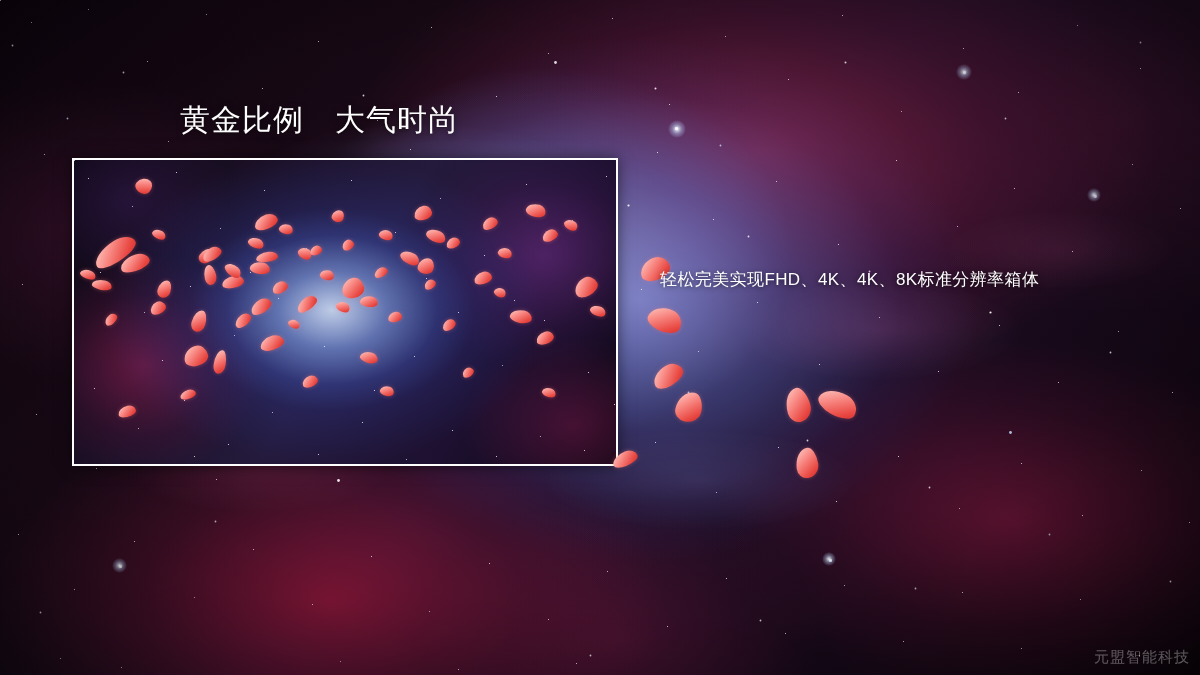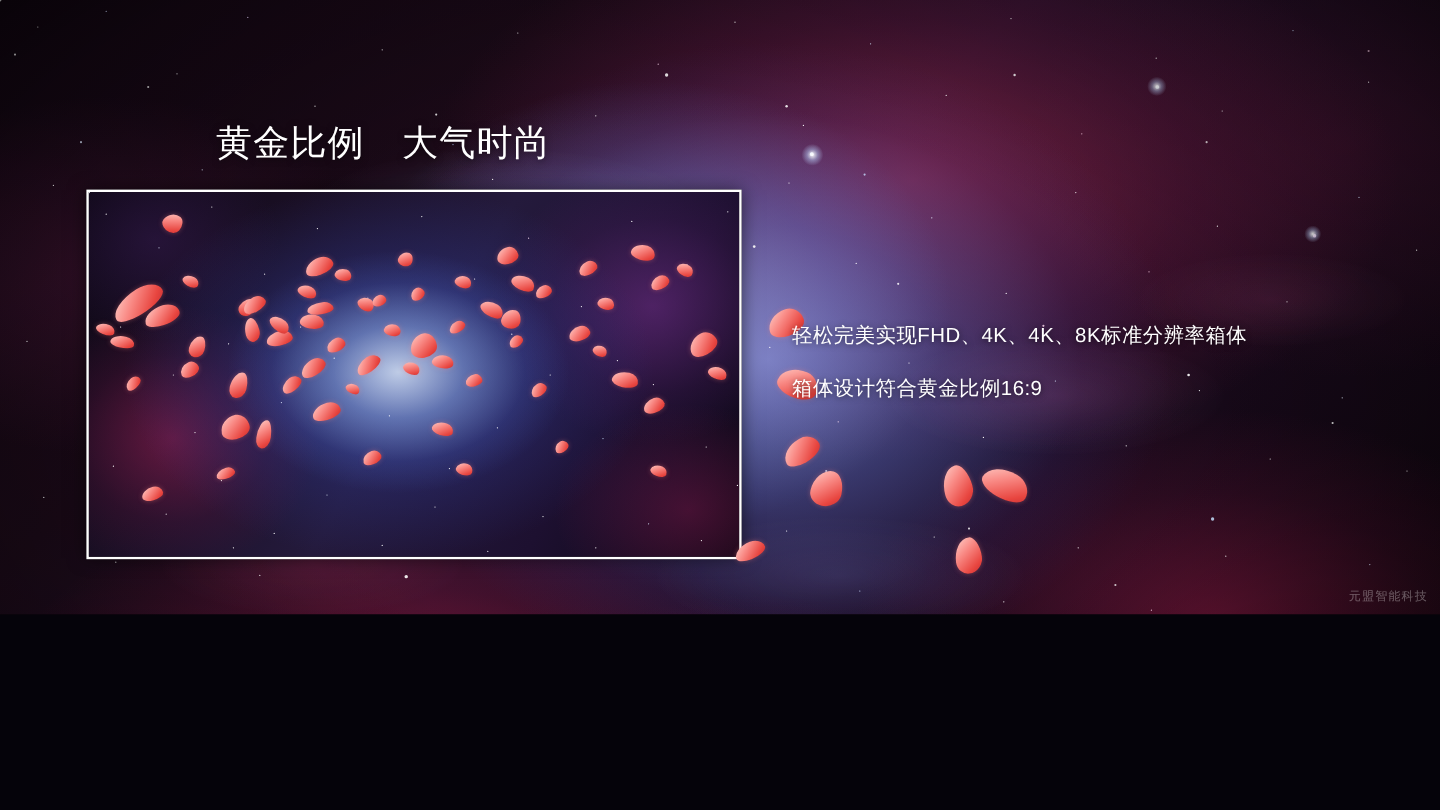--- a/index.html
+++ b/index.html
@@ -5,21 +5,21 @@
 <style>
   * { margin:0; padding:0; box-sizing:border-box; }
   html, body {
     width:1200px; height:675px; overflow:hidden;
     background:#05030a;
     font-family:"Liberation Sans", "DejaVu Sans", sans-serif;
   }
 
   #slide {
     position:relative;
-    width:1200px; height:512px;
+    width:1200px; height:675px;
     overflow:hidden;
     background-color:#0a0409;
     padding-left:12px;
   }
 
   
   .bg-layer { position:absolute; inset:0; pointer-events:none; }
 
   #bg-base {
     background:
@@ -183,21 +183,21 @@
   }
   #body-copy .line {
     font-size:17px; line-height:44px; color:#ffffff;
     white-space:nowrap; letter-spacing:0.4px;
     text-shadow:0 1px 5px rgba(0,0,0,0.6);
   }
 
   
   #watermark {
     position:absolute; right:10px; bottom:8px;
-    font-size:10px; letter-spacing:1px;
+    font-size:15px; letter-spacing:1px;
     color:rgba(255,255,255,0.33);
     text-align:center;
   }
 </style>
 </head>
 <body>
 
 <div id="slide">
 
   <div class="bg-layer" id="bg-base"></div>
@@ -307,18 +307,17 @@
     <span class="petal" style="left:652px;top:366px;width:32px;height:20px;transform:rotate(-30deg);"></span>
     <span class="petal" style="left:676px;top:392px;width:26px;height:30px;transform:rotate(12deg);"></span>
     <span class="petal" style="left:786px;top:388px;width:24px;height:34px;transform:rotate(-16deg);"></span>
     <span class="petal" style="left:818px;top:392px;width:40px;height:24px;transform:rotate(30deg);"></span>
     <span class="petal" style="left:796px;top:448px;width:22px;height:30px;transform:rotate(-8deg);"></span>
     <span class="petal" style="left:612px;top:452px;width:26px;height:14px;transform:rotate(-22deg);"></span>
   </div>
 
   <div id="body-copy">
     <div class="line">轻松完美实现FHD、4K、4K、8K标准分辨率箱体</div>
-    <div class="line">箱体设计符合黄金比例16:9</div>
   </div>
 
   <div id="watermark">元盟智能科技</div>
 
 </div>
 
 </body></html>

